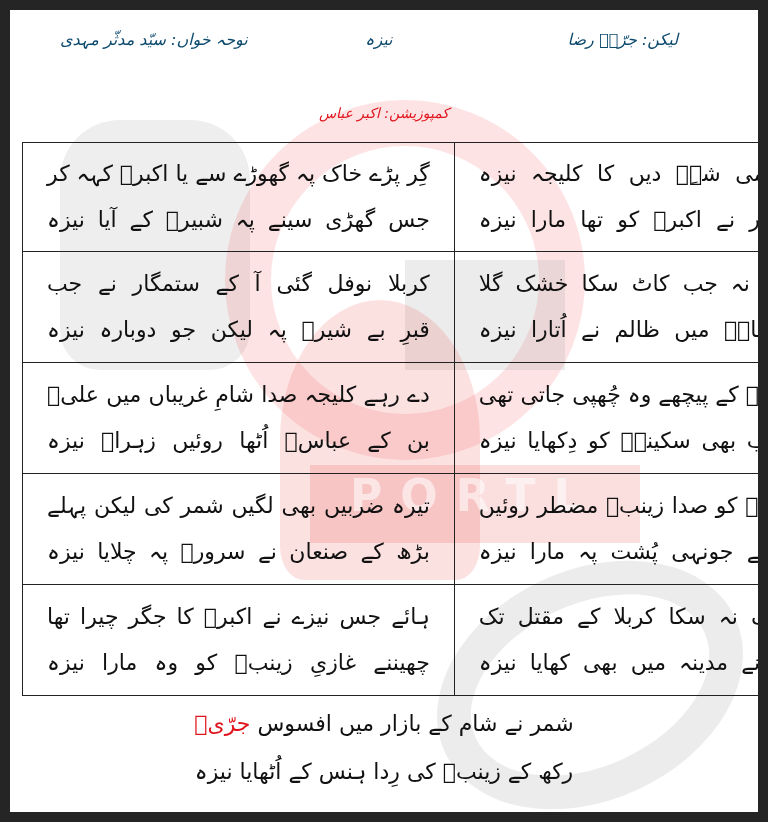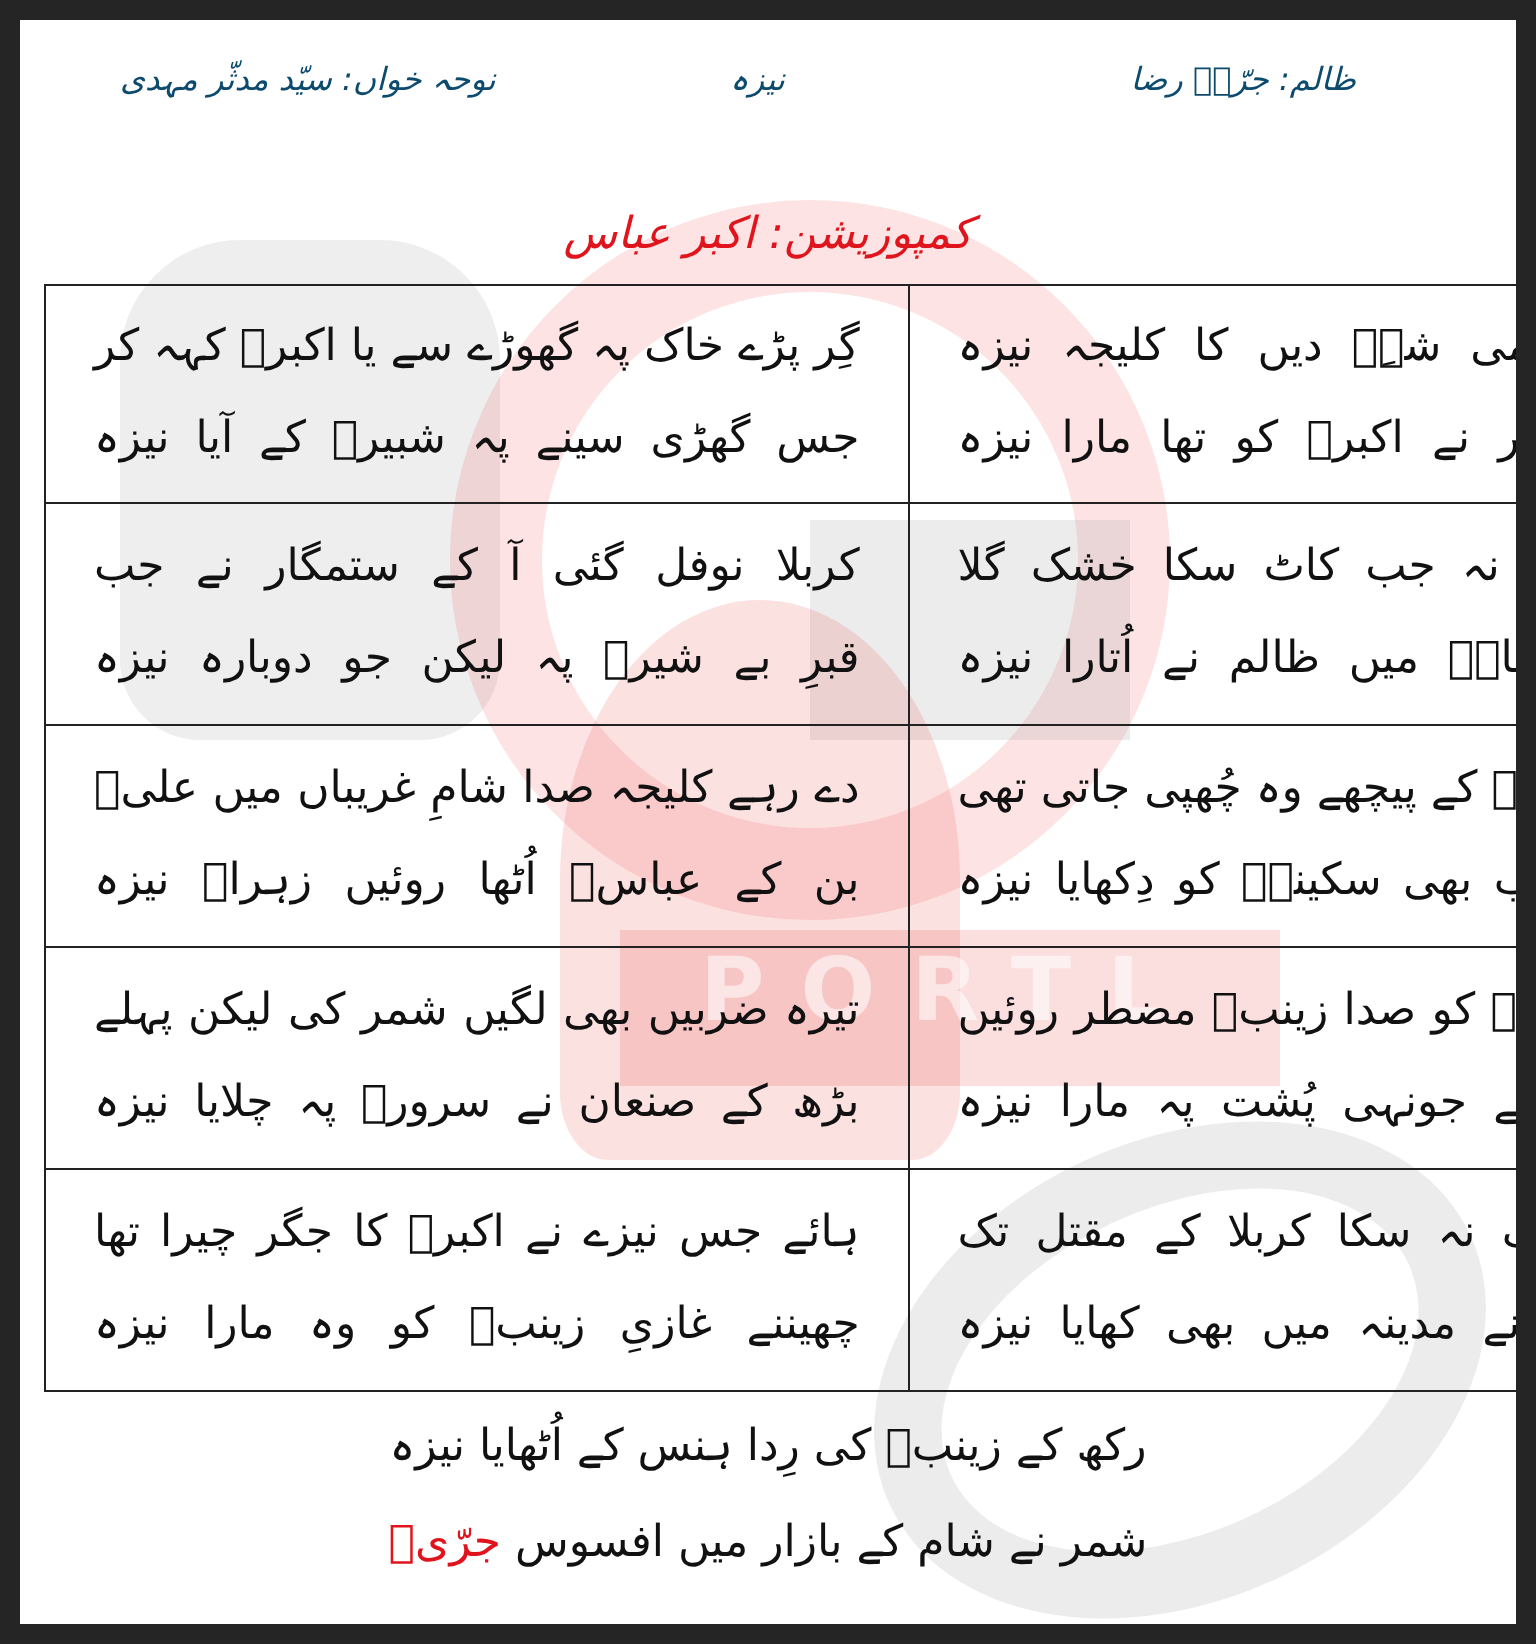--- a/index.html
+++ b/index.html
@@ -105,21 +105,21 @@
     .hdr-poet { right: 80px; }
     .hdr-title { left: 355px; }
     .hdr-reciter { left: 50px; }
     .composition {
       position: absolute;
       top: 95px;
       left: 0;
       width: 748px;
       text-align: center;
       font-family: "DejaVu Sans", sans-serif;
-      font-size: 22px;
+      font-size: 14px;
       font-style: italic;
       color: #e0141c;
     }
 
     
     .nauha-table {
       position: absolute;
       left: 12px;
       top: 132px;
       width: 733px;
@@ -168,21 +168,21 @@
 
   <div class="wm wm-hand"></div>
   <div class="wm wm-ring"></div>
   <div class="wm wm-gray-block"></div>
   <div class="wm wm-pin"></div>
   <div class="wm wm-band"></div>
   <div class="wm-band-text">PORTL</div>
   <div class="wm wm-swirl"></div>
 
   <div class="header-row">
-    <span class="hdr hdr-poet">ظالم: جرّیؔ رضا</span>
+    <span class="hdr hdr-poet">لیکن: جرّیؔ رضا</span>
     <span class="hdr hdr-title">نیزہ</span>
     <span class="hdr hdr-reciter">نوحہ خواں: سیّد مدثّر مہدی</span>
   </div>
   <div class="composition">کمپوزیشن: اکبر عباس</div>
 
   <table class="nauha-table">
     <tbody>
       <tr>
         <td>
           <div class="line">کر گیا زخمی شہِؑ دیں کا کلیجہ نیزہ</div>
@@ -230,20 +230,20 @@
         </td>
         <td>
           <div class="line">ہائے جس نیزے نے اکبرؑ کا جگر چیرا تھا</div>
           <div class="line">چھیننے غازیِ زینبؑ کو وہ مارا نیزہ</div>
         </td>
       </tr>
     </tbody>
   </table>
 
   <div class="footer">
-    <div class="line">رکھ کے زینبؑ کی رِدا ہنس کے اُٹھایا نیزہ</div>
     <div class="line">
       <span>شمر نے شام کے بازار میں افسوس</span>
       <span class="takhallus">جرّیؔ</span>
     </div>
+    <div class="line">رکھ کے زینبؑ کی رِدا ہنس کے اُٹھایا نیزہ</div>
   </div>
 
 </div>
 
 </body></html>

